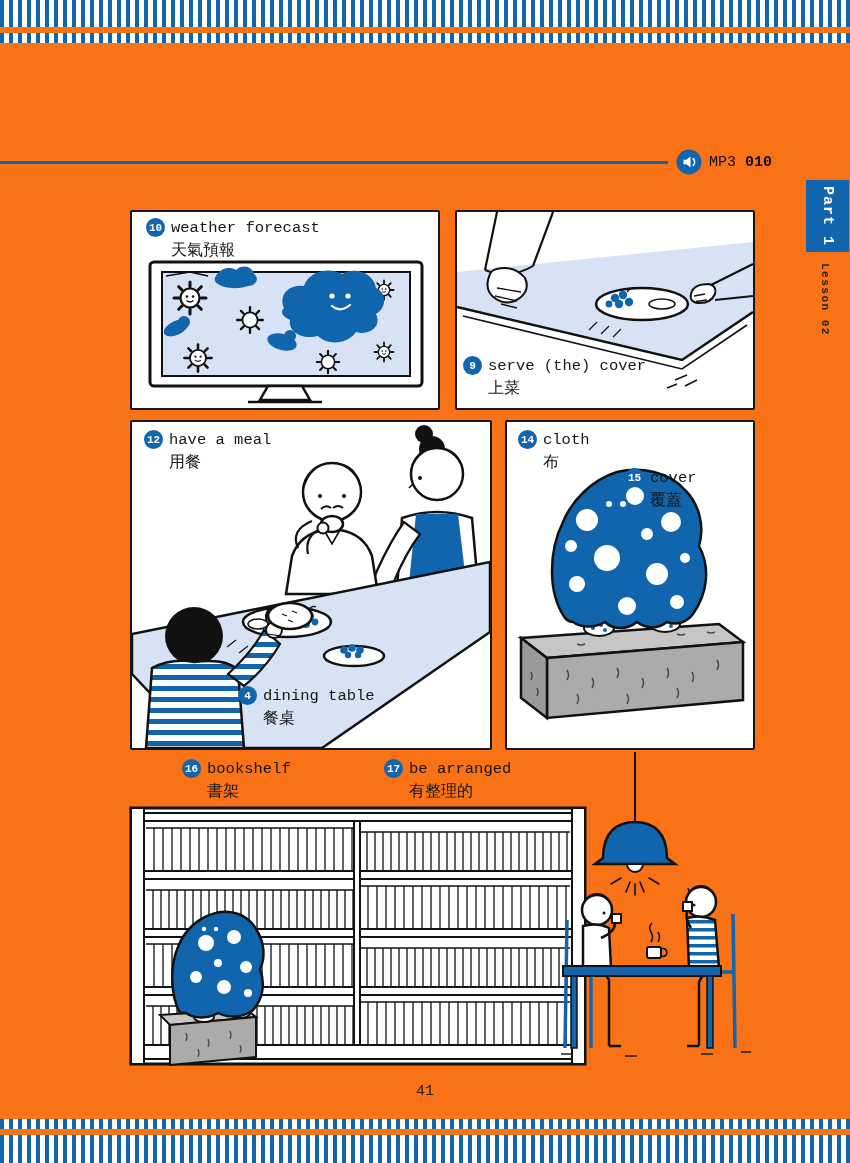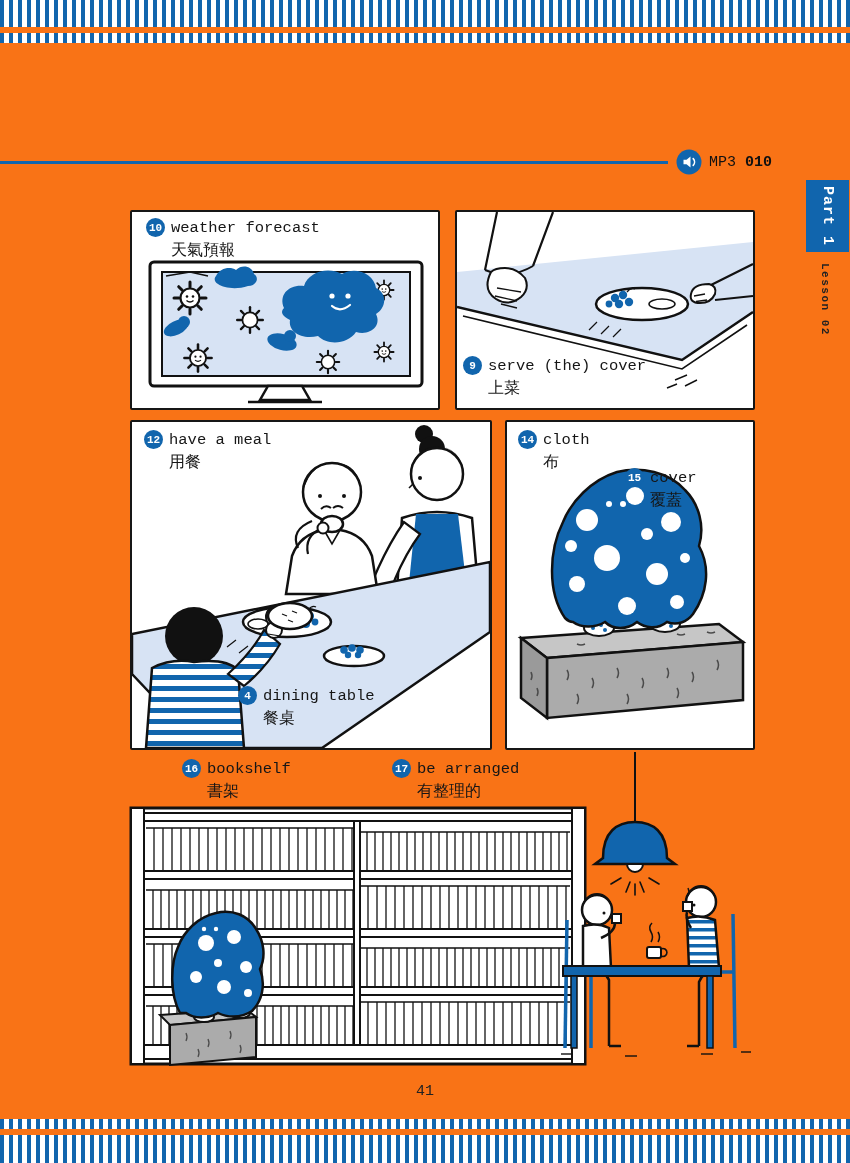--- a/index.html
+++ b/index.html
@@ -478,21 +478,21 @@
   </div>
 
   <div class="vocab" style="left:142px;top:759px;margin-left:40px;">
     <div class="vrow">
         <span class="badge">16</span>
         <span class="en">bookshelf</span>
       </div>
     <div class="zh">書架</div>
   </div>
 
-  <div class="vocab" style="left:384px;top:759px;margin-left:8px;">
+  <div class="vocab" style="left:384px;top:759px;">
     <div class="vrow">
         <span class="badge">17</span>
         <span class="en">be arranged</span>
       </div>
     <div class="zh">有整理的</div>
   </div>
 
   <div class="pagenum">41</div>
 
 </div>

